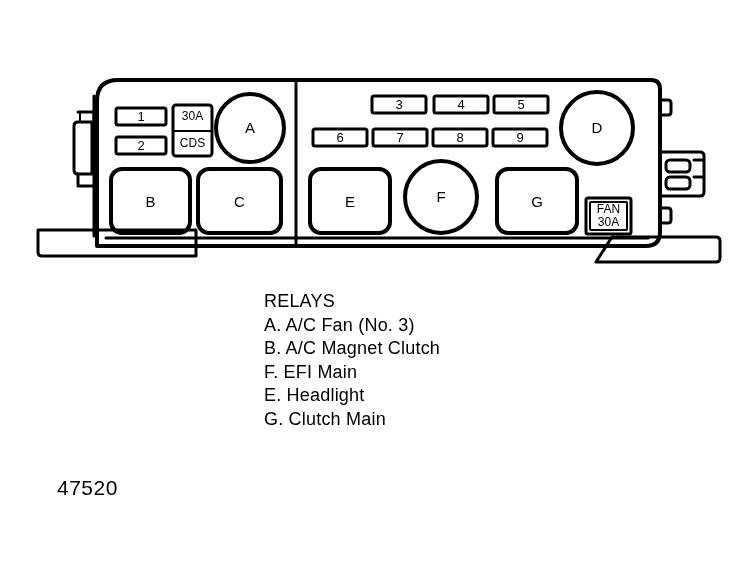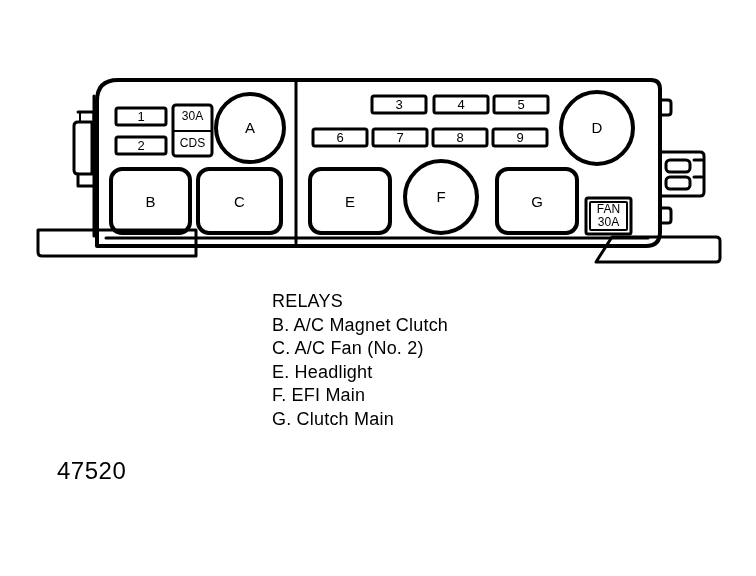--- a/index.html
+++ b/index.html
@@ -68,36 +68,36 @@
     text-anchor: middle;
     dominant-baseline: middle;
   }
   .cds-label {
     font-size: 12px;
     text-anchor: middle;
     dominant-baseline: middle;
   }
   .legend-text {
     position: absolute;
-    left: 272px;
+    left: 264px;
     top: 290px;
     font-size: 18px;
     line-height: 23.5px;
     letter-spacing: 0.2px;
     white-space: nowrap;
   }
   .legend-text .legend-line {
     display: block;
     height: 23.5px;
   }
   .part-number {
     position: absolute;
     left: 57px;
-    top: 457px;
-    font-size: 24px;
+    top: 476px;
+    font-size: 21px;
     letter-spacing: 0.5px;
   }
 </style>
 </head>
 <body>
 
 <div id="diagram-root">
 
   <svg class="diagram-svg" viewBox="0 0 756 576" xmlns="http://www.w3.org/2000/svg">
 
@@ -222,22 +222,22 @@
       <rect class="stroke-med" x="586" y="198" width="45" height="36" rx="2" fill="#fff"></rect>
       <rect class="stroke-thin" x="590" y="202" width="37" height="28" rx="1" fill="#fff"></rect>
       <text class="fan-label" x="608.5" y="210">FAN</text>
       <text class="fan-label" x="608.5" y="223">30A</text>
     </g>
 
   </svg>
 
   <div class="legend-text">
     <span class="legend-line">RELAYS</span>
+    <span class="legend-line">A. A/C Fan (No. 3)</span>
     <span class="legend-line">B. A/C Magnet Clutch</span>
-    <span class="legend-line">C. A/C Fan (No. 2)</span>
+    <span class="legend-line">F. EFI Main</span>
     <span class="legend-line">E. Headlight</span>
-    <span class="legend-line">F. EFI Main</span>
     <span class="legend-line">G. Clutch Main</span>
   </div>
 
   <div class="part-number">47520</div>
 
 </div>
 
 </body></html>

